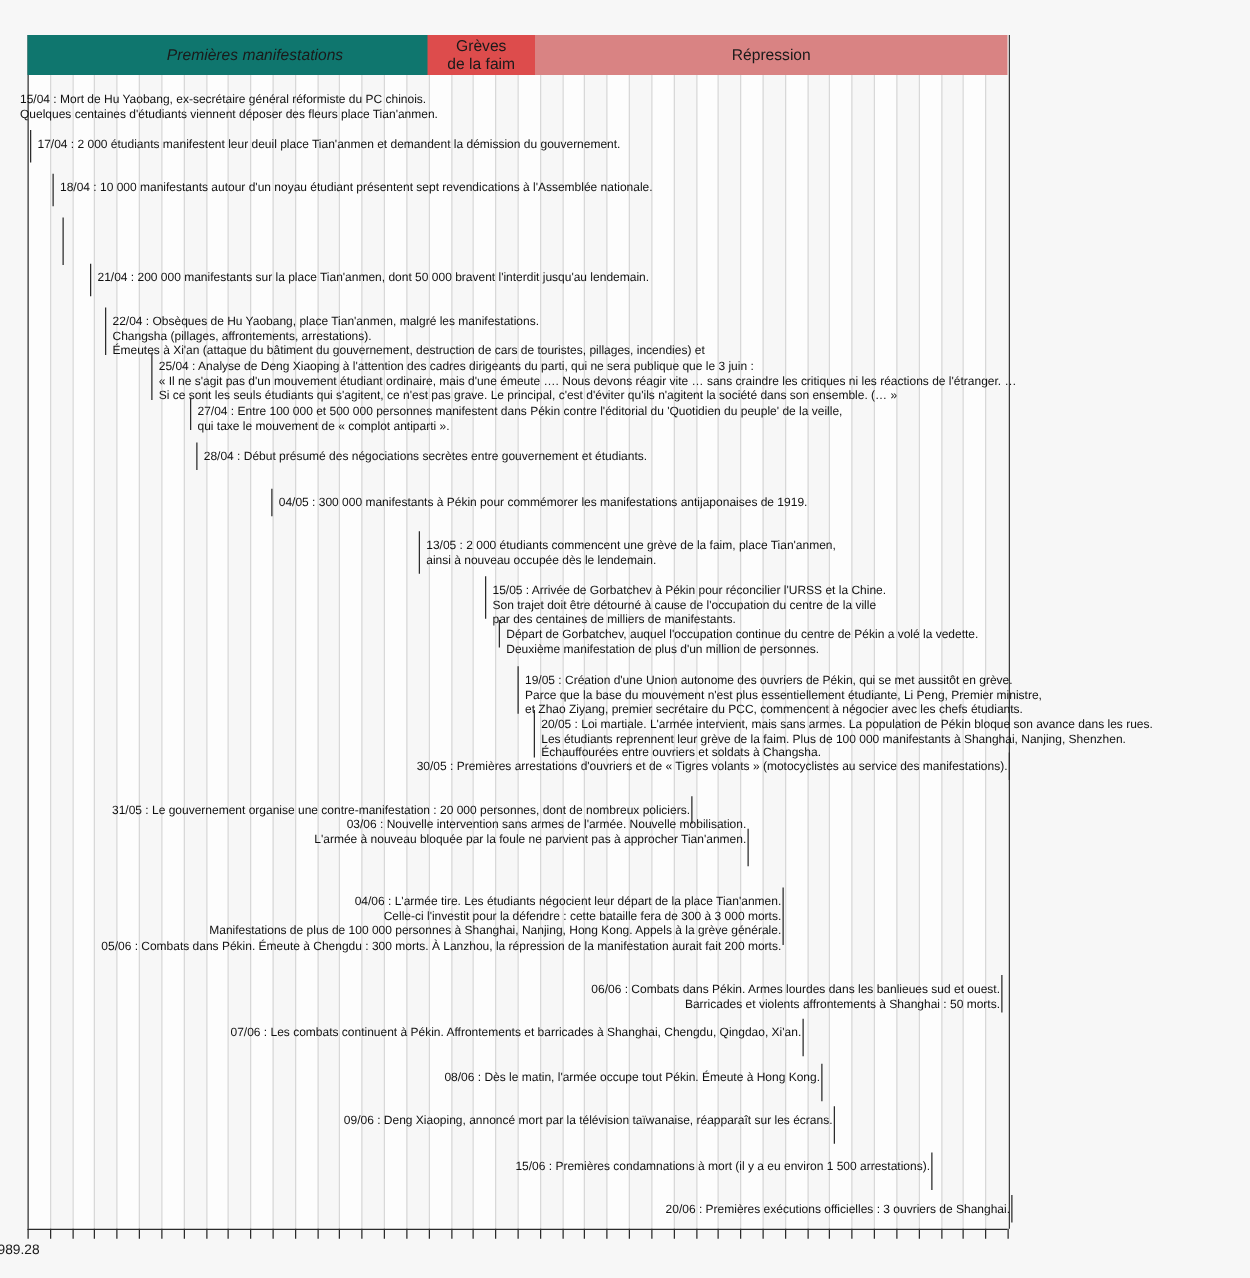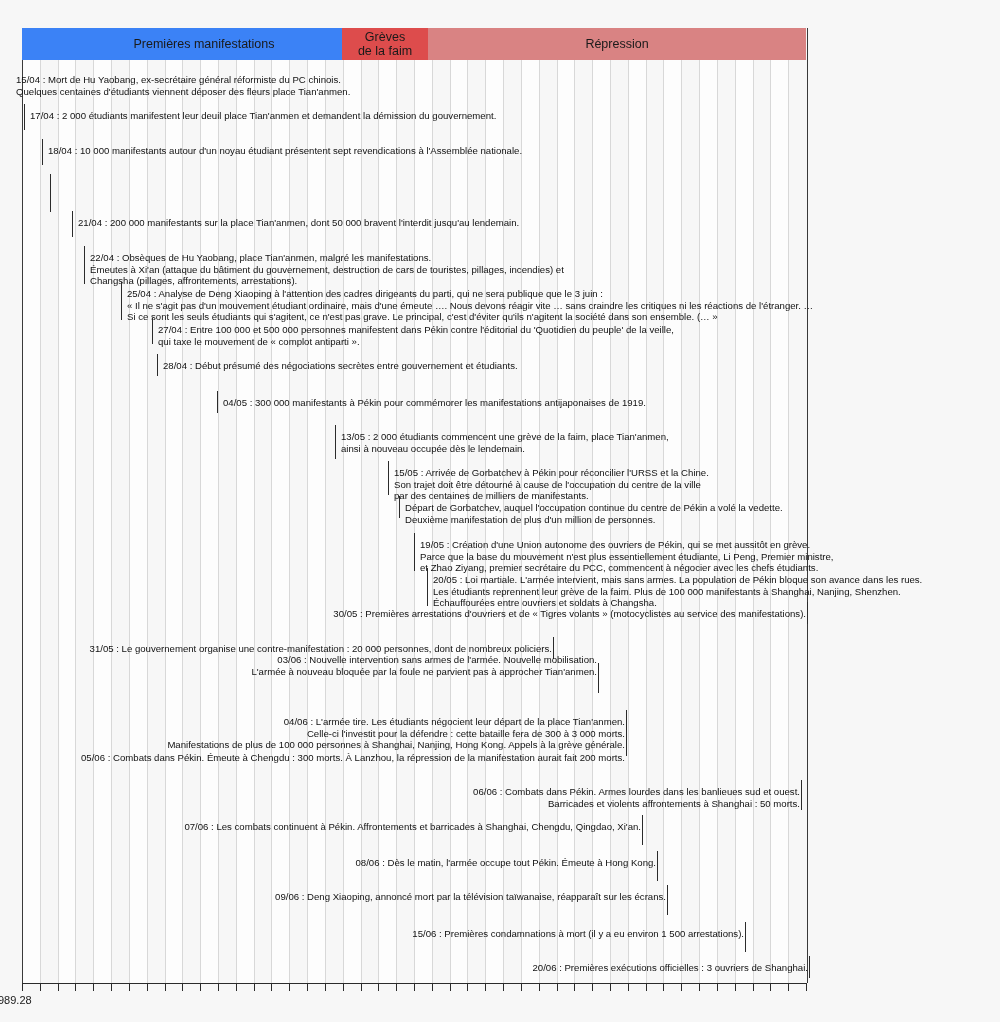--- a/index.html
+++ b/index.html
@@ -106,21 +106,21 @@
       <div class="band-even" style="left: 713px; width: 18px;"></div>
       <div class="vgrid" style="left: 713px;"></div>
       <div class="vgrid" style="left: 731px;"></div>
       <div class="band-even" style="left: 748px; width: 18px;"></div>
       <div class="vgrid" style="left: 748px;"></div>
       <div class="vgrid" style="left: 766px;"></div>
     </div>
   <div id="plotframe"></div>
 
   <div id="bands" style="width: 784px;">
-      <div class="band" style="left: 0px; width: 364px; background: #3b82f6;">
+      <div class="band" style="left: 0px; width: 364px; background: #0f766e; font-style: italic;">
         <span style="white-space: pre-line;">Premières manifestations</span>
       </div>
       <div class="band" style="left: 320px; width: 86px; background: rgb(221, 76, 76);">
         <span style="white-space: pre-line;">Grèves
 de la faim</span>
       </div>
       <div class="band" style="left: 406px; width: 378px; background: rgb(217, 131, 131);">
         <span style="white-space: pre-line;">Répression</span>
       </div>
     </div>
@@ -128,21 +128,21 @@
   <div id="events">
       <div class="event" style="top: 74px; left: 16px;"><span class="txt">15/04 : Mort de Hu Yaobang, ex-secrétaire général réformiste du PC chinois.</span><span class="txt">Quelques centaines d'étudiants viennent déposer des fleurs place Tian'anmen.</span></div>
       <div class="event" style="top: 110px; left: 30px;"><span class="txt">17/04 : 2 000 étudiants manifestent leur deuil place Tian'anmen et demandent la démission du gouvernement.</span></div>
       <div class="stem" style="top: 104px; height: 26px; left: 24px;"></div>
       <div class="event" style="top: 145px; left: 48px;"><span class="txt">18/04 : 10 000 manifestants autour d'un noyau étudiant présentent sept revendications à l'Assemblée nationale.</span></div>
       <div class="stem" style="top: 139px; height: 26px; left: 42px;"></div>
       <div class="event" style="top: 180px; left: 56px;"></div>
       <div class="stem" style="top: 174px; height: 38px; left: 50px;"></div>
       <div class="event" style="top: 217px; left: 78px;"><span class="txt">21/04 : 200 000 manifestants sur la place Tian'anmen, dont 50 000 bravent l'interdit jusqu'au lendemain.</span></div>
       <div class="stem" style="top: 211px; height: 26px; left: 72px;"></div>
-      <div class="event" style="top: 252px; left: 90px;"><span class="txt">22/04 : Obsèques de Hu Yaobang, place Tian'anmen, malgré les manifestations.</span><span class="txt">Émeutes à Xi'an (attaque du bâtiment du gouvernement, destruction de cars de touristes, pillages, incendies) et</span><span class="txt">Changsha (pillages, affrontements, arrestations).</span></div>
+      <div class="event" style="top: 252px; left: 90px;"><span class="txt">22/04 : Obsèques de Hu Yaobang, place Tian'anmen, malgré les manifestations.</span><span class="txt">Changsha (pillages, affrontements, arrestations).</span><span class="txt">Émeutes à Xi'an (attaque du bâtiment du gouvernement, destruction de cars de touristes, pillages, incendies) et</span></div>
       <div class="stem" style="top: 246px; height: 38px; left: 84px;"></div>
       <div class="event" style="top: 288px; left: 127px;"><span class="txt">25/04 : Analyse de Deng Xiaoping à l'attention des cadres dirigeants du parti, qui ne sera publique que le 3 juin :</span><span class="txt">« Il ne s'agit pas d'un mouvement étudiant ordinaire, mais d'une émeute …. Nous devons réagir vite … sans craindre les critiques ni les réactions de l'étranger. …</span><span class="txt">Si ce sont les seuls étudiants qui s'agitent, ce n'est pas grave. Le principal, c'est d'éviter qu'ils n'agitent la société dans son ensemble. (… »</span></div>
       <div class="stem" style="top: 282px; height: 38px; left: 121px;"></div>
       <div class="event" style="top: 324px; left: 158px;"><span class="txt">27/04 : Entre 100 000 et 500 000 personnes manifestent dans Pékin contre l'éditorial du 'Quotidien du peuple' de la veille,</span><span class="txt">qui taxe le mouvement de « complot antiparti ».</span></div>
       <div class="stem" style="top: 318px; height: 26px; left: 152px;"></div>
       <div class="event" style="top: 360px; left: 163px;"><span class="txt">28/04 : Début présumé des négociations secrètes entre gouvernement et étudiants.</span></div>
       <div class="stem" style="top: 354px; height: 22px; left: 157px;"></div>
       <div class="event" style="top: 397px; left: 223px;"><span class="txt">04/05 : 300 000 manifestants à Pékin pour commémorer les manifestations antijaponaises de 1919.</span></div>
       <div class="stem" style="top: 391px; height: 22px; left: 217px;"></div>
       <div class="event" style="top: 431px; left: 341px;"><span class="txt">13/05 : 2 000 étudiants commencent une grève de la faim, place Tian'anmen,</span><span class="txt">ainsi à nouveau occupée dès le lendemain.</span></div>

